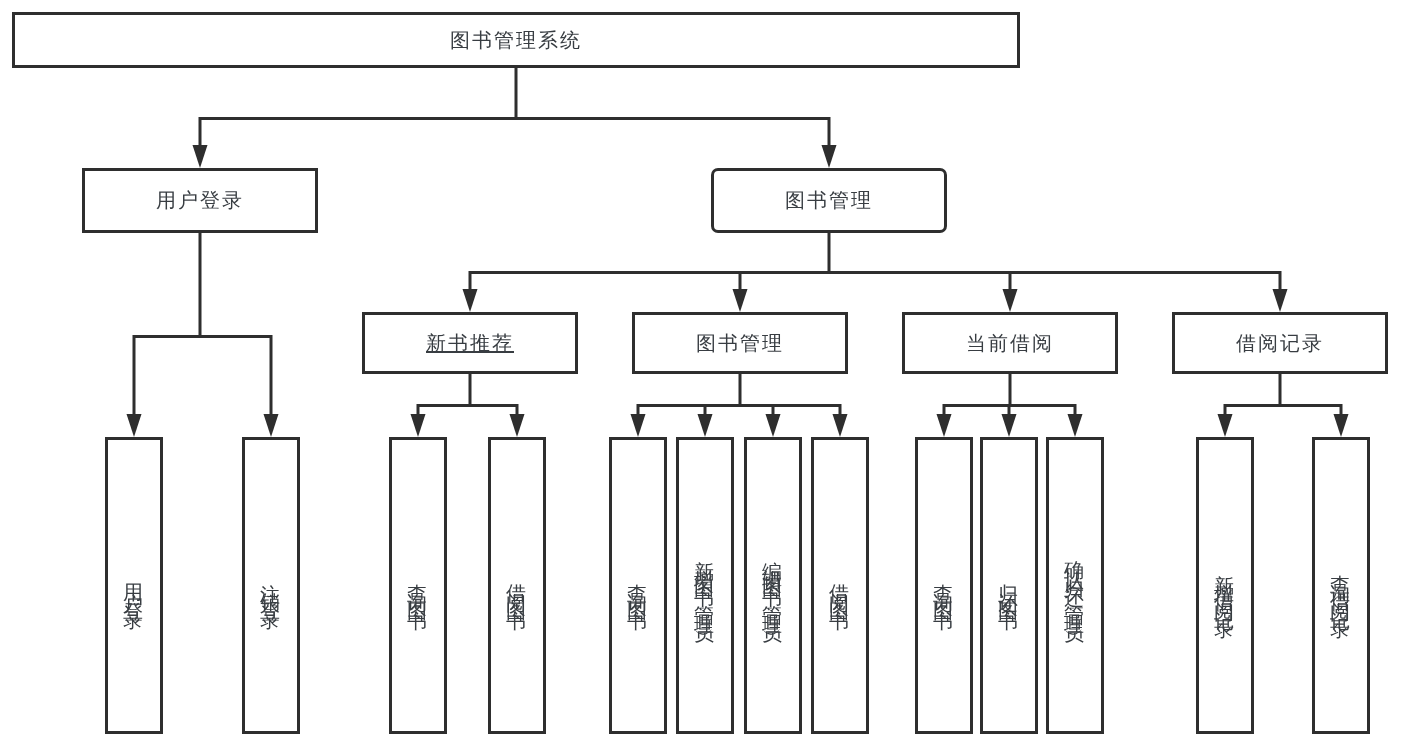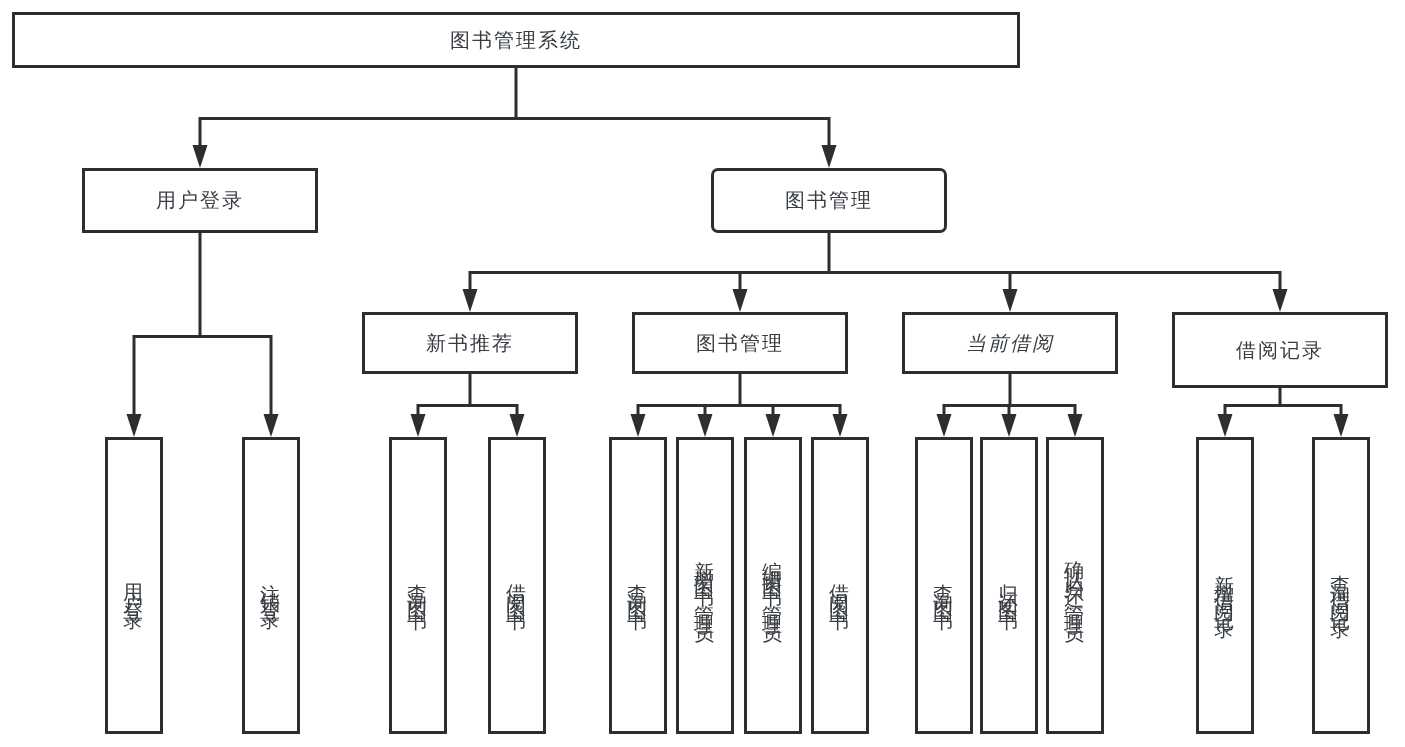--- a/index.html
+++ b/index.html
@@ -91,30 +91,30 @@
     <span class="h-label">图书管理系统</span>
   </div>
 
   <div class="box" style="left:82px; top:168px; width:236px; height:65px;">
     <span class="h-label">用户登录</span>
   </div>
   <div class="box" style="left:711px; top:168px; width:236px; height:65px;border-radius:7px;">
     <span class="h-label">图书管理</span>
   </div>
 
-  <div class="box" style="left:362px; top:312px; width:216px; height:62px;">
+  <div class="box" style="left:362px; top:312px; width:216px; height:62px;text-decoration:underline;">
     <span class="h-label">新书推荐</span>
   </div>
   <div class="box" style="left:632px; top:312px; width:216px; height:62px;">
     <span class="h-label">图书管理</span>
   </div>
-  <div class="box" style="left:902px; top:312px; width:216px; height:62px;font-style:italic;">
+  <div class="box" style="left:902px; top:312px; width:216px; height:62px;">
     <span class="h-label">当前借阅</span>
   </div>
-  <div class="box" style="left:1172px; top:312px; width:216px; height:76px;">
+  <div class="box" style="left:1172px; top:312px; width:216px; height:62px;">
     <span class="h-label">借阅记录</span>
   </div>
 
   <div class="box" style="left:105px; top:437px; width:58px; height:297px;">
     <span class="v-label">用户登录</span>
   </div>
   <div class="box" style="left:242px; top:437px; width:58px; height:297px;">
     <span class="v-label">注销登录</span>
   </div>
 

